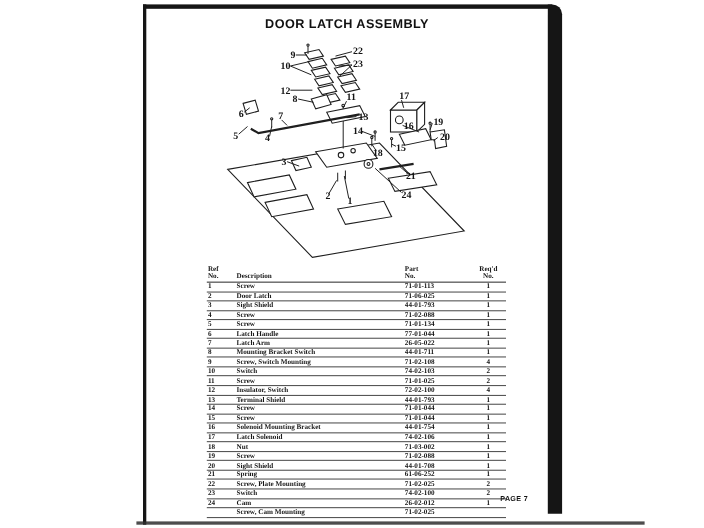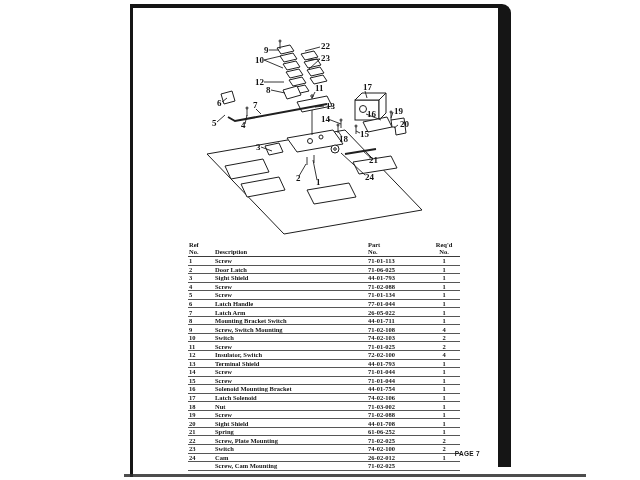--- a/index.html
+++ b/index.html
@@ -34,20 +34,21 @@
 </head>
 <body>
 
 <div class="edge" id="edge-top"></div>
 <div class="edge" id="edge-left"></div>
 <div class="edge" id="edge-right"></div>
 <div class="edge" id="edge-bottom"></div>
 
 <div id="content">
 
+  <div id="title">DOOR LATCH ASSEMBLY</div>
 
   <svg id="diagram" viewBox="0 0 230 202">
 
     <g>
       <polygon class="part" points="12,116 150,92 227,172 89,196"></polygon>
       <polygon class="part" points="30,128 68,121 74,134 36,141"></polygon>
       <polygon class="part" points="46,146 84,139 90,152 52,159"></polygon>
       <polygon class="part" points="112,152 154,145 161,159 119,166"></polygon>
       <polygon class="part" points="158,124 196,118 202,130 164,136"></polygon>
     </g>

